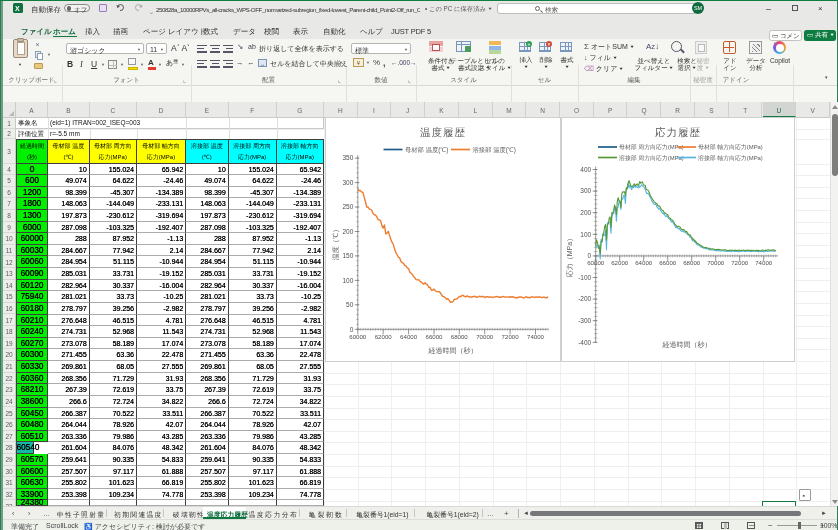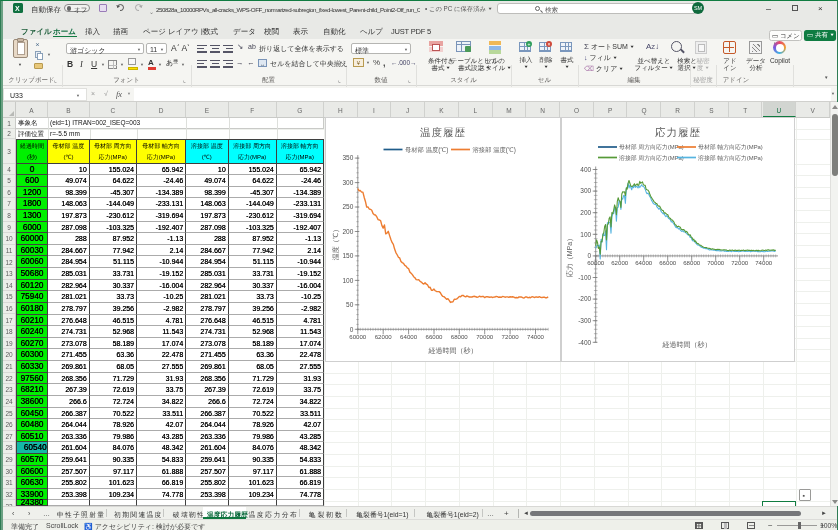--- a/index.html
+++ b/index.html
@@ -255,32 +255,20 @@
         <div style="position:absolute;left:2px;top:2px;width:8px;height:8px;background:repeating-linear-gradient(45deg,#888 0 1px,#eee 1px 3px)"></div>
       </div>
  <div class="abs" style="left:740px;top:28px;width:30px;font-size:6.5px;color:#333;text-align:center;line-height:7px">データ<br>分析</div>
  <div class="abs" style="left:772px;top:12px;width:13px;height:13px;border-radius:50%;background:conic-gradient(#e8486a,#f0a030,#40b4e0,#7a5ae0,#e8486a)">
         <div style="position:absolute;left:2.5px;top:2.5px;width:8px;height:8px;border-radius:50%;background:#fff"></div>
       </div>
  <div class="abs" style="left:766px;top:28px;width:26px;font-size:6.5px;color:#333;text-align:center">Copilot</div>
  <div class="abs" style="left:823px;top:46px;font-size:4.5px;color:#555">▼</div>
 </div>
 
-<div id="fbar">
- <div class="abs" style="left:2px;top:1px;width:84px;height:13px;background:#fff;border:1px solid #e0e0dd">
-        <span style="position:absolute;left:6px;top:2.5px;font-size:7px;color:#222">U33</span>
-        <span style="position:absolute;left:72px;top:4px;font-size:4px;color:#666">▼</span>
-      </div>
- <div class="abs" style="left:90px;top:2.5px;font-size:7px;color:#999">×</div>
- <div class="abs" style="left:103px;top:2.5px;font-size:7px;color:#999">√</div>
- <div class="abs" style="left:115px;top:1.5px;font-size:8.5px;color:#555;font-style:italic;font-family:'Liberation Serif',serif">fx</div>
- <div class="abs" style="left:126px;top:4px;font-size:4px;color:#888">▼</div>
- <div class="abs" style="left:133px;top:1px;width:697px;height:13px;background:#fff"></div>
- <div class="abs" style="left:830px;top:4px;font-size:4px;color:#666">▼</div>
-</div>
 <div id="sheet">
 <div class="abs" style="left:0;top:0;width:836px;height:15.5px;background:#e9eae7;border-bottom:1px solid #c9cac7"></div>
 <div class="abs" style="left:2px;top:0px;width:12.5px;height:15px;background:#e9eae7;border-right:1px solid #c9cac7"></div>
 <div class="abs" style="left:8px;top:9px;width:0;height:0;border-left:5px solid transparent;border-bottom:5px solid #b8b9b6"></div>
 <div class="abs" style="left:14.5px;top:0;width:32.8px;height:15px;background:transparent;border-right:1px solid #d0d1ce;text-align:center;font-size:6.5px;color:#666;line-height:17px">A</div>
 <div class="abs" style="left:47.3px;top:0;width:41.3px;height:15px;background:transparent;border-right:1px solid #d0d1ce;text-align:center;font-size:6.5px;color:#666;line-height:17px">B</div>
 <div class="abs" style="left:88.6px;top:0;width:47.3px;height:15px;background:transparent;border-right:1px solid #d0d1ce;text-align:center;font-size:6.5px;color:#666;line-height:17px">C</div>
 <div class="abs" style="left:135.9px;top:0;width:49.2px;height:15px;background:transparent;border-right:1px solid #d0d1ce;text-align:center;font-size:6.5px;color:#666;line-height:17px">D</div>
 <div class="abs" style="left:185.1px;top:0;width:42.5px;height:15px;background:transparent;border-right:1px solid #d0d1ce;text-align:center;font-size:6.5px;color:#666;line-height:17px">E</div>
 <div class="abs" style="left:227.6px;top:0;width:48.1px;height:15px;background:transparent;border-right:1px solid #d0d1ce;text-align:center;font-size:6.5px;color:#666;line-height:17px">F</div>
@@ -467,21 +455,21 @@
 <div class="abs" style="left:185.1px;top:142.84px;width:42.5px;height:11.62px;background:#fff;border-right:1px solid #3f3f3f;border-bottom:1px solid #ababab;font-size:7px;color:#000;text-shadow:0.3px 0 0 #000;text-align:right;line-height:11.6px;padding-right:2px">284.667</div>
 <div class="abs" style="left:227.6px;top:142.84px;width:48.1px;height:11.62px;background:#fff;border-right:1px solid #3f3f3f;border-bottom:1px solid #ababab;font-size:7px;color:#000;text-shadow:0.3px 0 0 #000;text-align:right;line-height:11.6px;padding-right:2px">77.942</div>
 <div class="abs" style="left:275.7px;top:142.84px;width:47.2px;height:11.62px;background:#fff;border-right:1px solid #3f3f3f;border-bottom:1px solid #ababab;font-size:7px;color:#000;text-shadow:0.3px 0 0 #000;text-align:right;line-height:11.6px;padding-right:2px">2.14</div>
 <div class="abs" style="left:14.5px;top:154.46px;width:32.8px;height:11.62px;background:#00f000;border:1px solid #3f3f3f;border-top:0;border-right:1px solid #3f3f3f;font-size:8.2px;color:#000;text-shadow:0.3px 0 0 #000;text-align:center;line-height:11.6px">60060</div>
 <div class="abs" style="left:47.3px;top:154.46px;width:41.3px;height:11.62px;background:#fff;border-right:1px solid #3f3f3f;border-bottom:1px solid #ababab;font-size:7px;color:#000;text-shadow:0.3px 0 0 #000;text-align:right;line-height:11.6px;padding-right:2px">284.954</div>
 <div class="abs" style="left:88.6px;top:154.46px;width:47.3px;height:11.62px;background:#fff;border-right:1px solid #3f3f3f;border-bottom:1px solid #ababab;font-size:7px;color:#000;text-shadow:0.3px 0 0 #000;text-align:right;line-height:11.6px;padding-right:2px">51.115</div>
 <div class="abs" style="left:135.9px;top:154.46px;width:49.2px;height:11.62px;background:#fff;border-right:1px solid #3f3f3f;border-bottom:1px solid #ababab;font-size:7px;color:#000;text-shadow:0.3px 0 0 #000;text-align:right;line-height:11.6px;padding-right:2px">-10.944</div>
 <div class="abs" style="left:185.1px;top:154.46px;width:42.5px;height:11.62px;background:#fff;border-right:1px solid #3f3f3f;border-bottom:1px solid #ababab;font-size:7px;color:#000;text-shadow:0.3px 0 0 #000;text-align:right;line-height:11.6px;padding-right:2px">284.954</div>
 <div class="abs" style="left:227.6px;top:154.46px;width:48.1px;height:11.62px;background:#fff;border-right:1px solid #3f3f3f;border-bottom:1px solid #ababab;font-size:7px;color:#000;text-shadow:0.3px 0 0 #000;text-align:right;line-height:11.6px;padding-right:2px">51.115</div>
 <div class="abs" style="left:275.7px;top:154.46px;width:47.2px;height:11.62px;background:#fff;border-right:1px solid #3f3f3f;border-bottom:1px solid #ababab;font-size:7px;color:#000;text-shadow:0.3px 0 0 #000;text-align:right;line-height:11.6px;padding-right:2px">-10.944</div>
-<div class="abs" style="left:14.5px;top:166.08px;width:32.8px;height:11.62px;background:#00f000;border:1px solid #3f3f3f;border-top:0;border-right:1px solid #3f3f3f;font-size:8.2px;color:#000;text-shadow:0.3px 0 0 #000;text-align:center;line-height:11.6px">50680</div>
+<div class="abs" style="left:14.5px;top:166.08px;width:32.8px;height:11.62px;background:#00f000;border:1px solid #3f3f3f;border-top:0;border-right:1px solid #3f3f3f;font-size:8.2px;color:#000;text-shadow:0.3px 0 0 #000;text-align:center;line-height:11.6px">60090</div>
 <div class="abs" style="left:47.3px;top:166.08px;width:41.3px;height:11.62px;background:#fff;border-right:1px solid #3f3f3f;border-bottom:1px solid #ababab;font-size:7px;color:#000;text-shadow:0.3px 0 0 #000;text-align:right;line-height:11.6px;padding-right:2px">285.031</div>
 <div class="abs" style="left:88.6px;top:166.08px;width:47.3px;height:11.62px;background:#fff;border-right:1px solid #3f3f3f;border-bottom:1px solid #ababab;font-size:7px;color:#000;text-shadow:0.3px 0 0 #000;text-align:right;line-height:11.6px;padding-right:2px">33.731</div>
 <div class="abs" style="left:135.9px;top:166.08px;width:49.2px;height:11.62px;background:#fff;border-right:1px solid #3f3f3f;border-bottom:1px solid #ababab;font-size:7px;color:#000;text-shadow:0.3px 0 0 #000;text-align:right;line-height:11.6px;padding-right:2px">-19.152</div>
 <div class="abs" style="left:185.1px;top:166.08px;width:42.5px;height:11.62px;background:#fff;border-right:1px solid #3f3f3f;border-bottom:1px solid #ababab;font-size:7px;color:#000;text-shadow:0.3px 0 0 #000;text-align:right;line-height:11.6px;padding-right:2px">285.031</div>
 <div class="abs" style="left:227.6px;top:166.08px;width:48.1px;height:11.62px;background:#fff;border-right:1px solid #3f3f3f;border-bottom:1px solid #ababab;font-size:7px;color:#000;text-shadow:0.3px 0 0 #000;text-align:right;line-height:11.6px;padding-right:2px">33.731</div>
 <div class="abs" style="left:275.7px;top:166.08px;width:47.2px;height:11.62px;background:#fff;border-right:1px solid #3f3f3f;border-bottom:1px solid #ababab;font-size:7px;color:#000;text-shadow:0.3px 0 0 #000;text-align:right;line-height:11.6px;padding-right:2px">-19.152</div>
 <div class="abs" style="left:14.5px;top:177.70px;width:32.8px;height:11.62px;background:#00f000;border:1px solid #3f3f3f;border-top:0;border-right:1px solid #3f3f3f;font-size:8.2px;color:#000;text-shadow:0.3px 0 0 #000;text-align:center;line-height:11.6px">60120</div>
 <div class="abs" style="left:47.3px;top:177.70px;width:41.3px;height:11.62px;background:#fff;border-right:1px solid #3f3f3f;border-bottom:1px solid #ababab;font-size:7px;color:#000;text-shadow:0.3px 0 0 #000;text-align:right;line-height:11.6px;padding-right:2px">282.964</div>
 <div class="abs" style="left:88.6px;top:177.70px;width:47.3px;height:11.62px;background:#fff;border-right:1px solid #3f3f3f;border-bottom:1px solid #ababab;font-size:7px;color:#000;text-shadow:0.3px 0 0 #000;text-align:right;line-height:11.6px;padding-right:2px">30.337</div>
 <div class="abs" style="left:135.9px;top:177.70px;width:49.2px;height:11.62px;background:#fff;border-right:1px solid #3f3f3f;border-bottom:1px solid #ababab;font-size:7px;color:#000;text-shadow:0.3px 0 0 #000;text-align:right;line-height:11.6px;padding-right:2px">-16.004</div>
@@ -530,21 +518,21 @@
 <div class="abs" style="left:185.1px;top:247.42px;width:42.5px;height:11.62px;background:#fff;border-right:1px solid #3f3f3f;border-bottom:1px solid #ababab;font-size:7px;color:#000;text-shadow:0.3px 0 0 #000;text-align:right;line-height:11.6px;padding-right:2px">271.455</div>
 <div class="abs" style="left:227.6px;top:247.42px;width:48.1px;height:11.62px;background:#fff;border-right:1px solid #3f3f3f;border-bottom:1px solid #ababab;font-size:7px;color:#000;text-shadow:0.3px 0 0 #000;text-align:right;line-height:11.6px;padding-right:2px">63.36</div>
 <div class="abs" style="left:275.7px;top:247.42px;width:47.2px;height:11.62px;background:#fff;border-right:1px solid #3f3f3f;border-bottom:1px solid #ababab;font-size:7px;color:#000;text-shadow:0.3px 0 0 #000;text-align:right;line-height:11.6px;padding-right:2px">22.478</div>
 <div class="abs" style="left:14.5px;top:259.04px;width:32.8px;height:11.62px;background:#00f000;border:1px solid #3f3f3f;border-top:0;border-right:1px solid #3f3f3f;font-size:8.2px;color:#000;text-shadow:0.3px 0 0 #000;text-align:center;line-height:11.6px">60330</div>
 <div class="abs" style="left:47.3px;top:259.04px;width:41.3px;height:11.62px;background:#fff;border-right:1px solid #3f3f3f;border-bottom:1px solid #ababab;font-size:7px;color:#000;text-shadow:0.3px 0 0 #000;text-align:right;line-height:11.6px;padding-right:2px">269.861</div>
 <div class="abs" style="left:88.6px;top:259.04px;width:47.3px;height:11.62px;background:#fff;border-right:1px solid #3f3f3f;border-bottom:1px solid #ababab;font-size:7px;color:#000;text-shadow:0.3px 0 0 #000;text-align:right;line-height:11.6px;padding-right:2px">68.05</div>
 <div class="abs" style="left:135.9px;top:259.04px;width:49.2px;height:11.62px;background:#fff;border-right:1px solid #3f3f3f;border-bottom:1px solid #ababab;font-size:7px;color:#000;text-shadow:0.3px 0 0 #000;text-align:right;line-height:11.6px;padding-right:2px">27.555</div>
 <div class="abs" style="left:185.1px;top:259.04px;width:42.5px;height:11.62px;background:#fff;border-right:1px solid #3f3f3f;border-bottom:1px solid #ababab;font-size:7px;color:#000;text-shadow:0.3px 0 0 #000;text-align:right;line-height:11.6px;padding-right:2px">269.861</div>
 <div class="abs" style="left:227.6px;top:259.04px;width:48.1px;height:11.62px;background:#fff;border-right:1px solid #3f3f3f;border-bottom:1px solid #ababab;font-size:7px;color:#000;text-shadow:0.3px 0 0 #000;text-align:right;line-height:11.6px;padding-right:2px">68.05</div>
 <div class="abs" style="left:275.7px;top:259.04px;width:47.2px;height:11.62px;background:#fff;border-right:1px solid #3f3f3f;border-bottom:1px solid #ababab;font-size:7px;color:#000;text-shadow:0.3px 0 0 #000;text-align:right;line-height:11.6px;padding-right:2px">27.555</div>
-<div class="abs" style="left:14.5px;top:270.66px;width:32.8px;height:11.62px;background:#00f000;border:1px solid #3f3f3f;border-top:0;border-right:1px solid #3f3f3f;font-size:8.2px;color:#000;text-shadow:0.3px 0 0 #000;text-align:center;line-height:11.6px">97560</div>
+<div class="abs" style="left:14.5px;top:270.66px;width:32.8px;height:11.62px;background:#00f000;border:1px solid #3f3f3f;border-top:0;border-right:1px solid #3f3f3f;font-size:8.2px;color:#000;text-shadow:0.3px 0 0 #000;text-align:center;line-height:11.6px">60360</div>
 <div class="abs" style="left:47.3px;top:270.66px;width:41.3px;height:11.62px;background:#fff;border-right:1px solid #3f3f3f;border-bottom:1px solid #ababab;font-size:7px;color:#000;text-shadow:0.3px 0 0 #000;text-align:right;line-height:11.6px;padding-right:2px">268.356</div>
 <div class="abs" style="left:88.6px;top:270.66px;width:47.3px;height:11.62px;background:#fff;border-right:1px solid #3f3f3f;border-bottom:1px solid #ababab;font-size:7px;color:#000;text-shadow:0.3px 0 0 #000;text-align:right;line-height:11.6px;padding-right:2px">71.729</div>
 <div class="abs" style="left:135.9px;top:270.66px;width:49.2px;height:11.62px;background:#fff;border-right:1px solid #3f3f3f;border-bottom:1px solid #ababab;font-size:7px;color:#000;text-shadow:0.3px 0 0 #000;text-align:right;line-height:11.6px;padding-right:2px">31.93</div>
 <div class="abs" style="left:185.1px;top:270.66px;width:42.5px;height:11.62px;background:#fff;border-right:1px solid #3f3f3f;border-bottom:1px solid #ababab;font-size:7px;color:#000;text-shadow:0.3px 0 0 #000;text-align:right;line-height:11.6px;padding-right:2px">268.356</div>
 <div class="abs" style="left:227.6px;top:270.66px;width:48.1px;height:11.62px;background:#fff;border-right:1px solid #3f3f3f;border-bottom:1px solid #ababab;font-size:7px;color:#000;text-shadow:0.3px 0 0 #000;text-align:right;line-height:11.6px;padding-right:2px">71.729</div>
 <div class="abs" style="left:275.7px;top:270.66px;width:47.2px;height:11.62px;background:#fff;border-right:1px solid #3f3f3f;border-bottom:1px solid #ababab;font-size:7px;color:#000;text-shadow:0.3px 0 0 #000;text-align:right;line-height:11.6px;padding-right:2px">31.93</div>
 <div class="abs" style="left:14.5px;top:282.28px;width:32.8px;height:11.62px;background:#00f000;border:1px solid #3f3f3f;border-top:0;border-right:1px solid #3f3f3f;font-size:8.2px;color:#000;text-shadow:0.3px 0 0 #000;text-align:center;line-height:11.6px">68210</div>
 <div class="abs" style="left:47.3px;top:282.28px;width:41.3px;height:11.62px;background:#fff;border-right:1px solid #3f3f3f;border-bottom:1px solid #ababab;font-size:7px;color:#000;text-shadow:0.3px 0 0 #000;text-align:right;line-height:11.6px;padding-right:2px">267.39</div>
 <div class="abs" style="left:88.6px;top:282.28px;width:47.3px;height:11.62px;background:#fff;border-right:1px solid #3f3f3f;border-bottom:1px solid #ababab;font-size:7px;color:#000;text-shadow:0.3px 0 0 #000;text-align:right;line-height:11.6px;padding-right:2px">72.619</div>
 <div class="abs" style="left:135.9px;top:282.28px;width:49.2px;height:11.62px;background:#fff;border-right:1px solid #3f3f3f;border-bottom:1px solid #ababab;font-size:7px;color:#000;text-shadow:0.3px 0 0 #000;text-align:right;line-height:11.6px;padding-right:2px">33.75</div>
@@ -572,21 +560,21 @@
 <div class="abs" style="left:185.1px;top:317.14px;width:42.5px;height:11.62px;background:#fff;border-right:1px solid #3f3f3f;border-bottom:1px solid #ababab;font-size:7px;color:#000;text-shadow:0.3px 0 0 #000;text-align:right;line-height:11.6px;padding-right:2px">264.044</div>
 <div class="abs" style="left:227.6px;top:317.14px;width:48.1px;height:11.62px;background:#fff;border-right:1px solid #3f3f3f;border-bottom:1px solid #ababab;font-size:7px;color:#000;text-shadow:0.3px 0 0 #000;text-align:right;line-height:11.6px;padding-right:2px">78.926</div>
 <div class="abs" style="left:275.7px;top:317.14px;width:47.2px;height:11.62px;background:#fff;border-right:1px solid #3f3f3f;border-bottom:1px solid #ababab;font-size:7px;color:#000;text-shadow:0.3px 0 0 #000;text-align:right;line-height:11.6px;padding-right:2px">42.07</div>
 <div class="abs" style="left:14.5px;top:328.76px;width:32.8px;height:11.62px;background:#00f000;border:1px solid #3f3f3f;border-top:0;border-right:1px solid #3f3f3f;font-size:8.2px;color:#000;text-shadow:0.3px 0 0 #000;text-align:center;line-height:11.6px">60510</div>
 <div class="abs" style="left:47.3px;top:328.76px;width:41.3px;height:11.62px;background:#fff;border-right:1px solid #3f3f3f;border-bottom:1px solid #ababab;font-size:7px;color:#000;text-shadow:0.3px 0 0 #000;text-align:right;line-height:11.6px;padding-right:2px">263.336</div>
 <div class="abs" style="left:88.6px;top:328.76px;width:47.3px;height:11.62px;background:#fff;border-right:1px solid #3f3f3f;border-bottom:1px solid #ababab;font-size:7px;color:#000;text-shadow:0.3px 0 0 #000;text-align:right;line-height:11.6px;padding-right:2px">79.986</div>
 <div class="abs" style="left:135.9px;top:328.76px;width:49.2px;height:11.62px;background:#fff;border-right:1px solid #3f3f3f;border-bottom:1px solid #ababab;font-size:7px;color:#000;text-shadow:0.3px 0 0 #000;text-align:right;line-height:11.6px;padding-right:2px">43.285</div>
 <div class="abs" style="left:185.1px;top:328.76px;width:42.5px;height:11.62px;background:#fff;border-right:1px solid #3f3f3f;border-bottom:1px solid #ababab;font-size:7px;color:#000;text-shadow:0.3px 0 0 #000;text-align:right;line-height:11.6px;padding-right:2px">263.336</div>
 <div class="abs" style="left:227.6px;top:328.76px;width:48.1px;height:11.62px;background:#fff;border-right:1px solid #3f3f3f;border-bottom:1px solid #ababab;font-size:7px;color:#000;text-shadow:0.3px 0 0 #000;text-align:right;line-height:11.6px;padding-right:2px">79.986</div>
 <div class="abs" style="left:275.7px;top:328.76px;width:47.2px;height:11.62px;background:#fff;border-right:1px solid #3f3f3f;border-bottom:1px solid #ababab;font-size:7px;color:#000;text-shadow:0.3px 0 0 #000;text-align:right;line-height:11.6px;padding-right:2px">43.285</div>
-<div class="abs" style="left:14.5px;top:340.38px;width:32px;height:11.62px;background:#14b8a6;border:1px solid #3f3f3f;border-top:0;border-right:1px solid #3f3f3f;font-size:8.2px;color:#000;text-shadow:0.3px 0 0 #000;text-align:right;line-height:11.6px">60540</div>
+<div class="abs" style="left:14.5px;top:340.38px;width:18px;height:11.62px;background:#14b8a6;border:1px solid #3f3f3f;border-top:0;border-right:1px solid #3f3f3f;font-size:8.2px;color:#000;text-shadow:0.3px 0 0 #000;text-align:right;line-height:11.6px">60540</div>
 <div class="abs" style="left:47.3px;top:340.38px;width:41.3px;height:11.62px;background:#fff;border-right:1px solid #3f3f3f;border-bottom:1px solid #ababab;font-size:7px;color:#000;text-shadow:0.3px 0 0 #000;text-align:right;line-height:11.6px;padding-right:2px">261.604</div>
 <div class="abs" style="left:88.6px;top:340.38px;width:47.3px;height:11.62px;background:#fff;border-right:1px solid #3f3f3f;border-bottom:1px solid #ababab;font-size:7px;color:#000;text-shadow:0.3px 0 0 #000;text-align:right;line-height:11.6px;padding-right:2px">84.076</div>
 <div class="abs" style="left:135.9px;top:340.38px;width:49.2px;height:11.62px;background:#fff;border-right:1px solid #3f3f3f;border-bottom:1px solid #ababab;font-size:7px;color:#000;text-shadow:0.3px 0 0 #000;text-align:right;line-height:11.6px;padding-right:2px">48.342</div>
 <div class="abs" style="left:185.1px;top:340.38px;width:42.5px;height:11.62px;background:#fff;border-right:1px solid #3f3f3f;border-bottom:1px solid #ababab;font-size:7px;color:#000;text-shadow:0.3px 0 0 #000;text-align:right;line-height:11.6px;padding-right:2px">261.604</div>
 <div class="abs" style="left:227.6px;top:340.38px;width:48.1px;height:11.62px;background:#fff;border-right:1px solid #3f3f3f;border-bottom:1px solid #ababab;font-size:7px;color:#000;text-shadow:0.3px 0 0 #000;text-align:right;line-height:11.6px;padding-right:2px">84.076</div>
 <div class="abs" style="left:275.7px;top:340.38px;width:47.2px;height:11.62px;background:#fff;border-right:1px solid #3f3f3f;border-bottom:1px solid #ababab;font-size:7px;color:#000;text-shadow:0.3px 0 0 #000;text-align:right;line-height:11.6px;padding-right:2px">48.342</div>
 <div class="abs" style="left:14.5px;top:352.00px;width:32.8px;height:11.62px;background:#00f000;border:1px solid #3f3f3f;border-top:0;border-right:1px solid #3f3f3f;font-size:8.2px;color:#000;text-shadow:0.3px 0 0 #000;text-align:center;line-height:11.6px">60570</div>
 <div class="abs" style="left:47.3px;top:352.00px;width:41.3px;height:11.62px;background:#fff;border-right:1px solid #3f3f3f;border-bottom:1px solid #ababab;font-size:7px;color:#000;text-shadow:0.3px 0 0 #000;text-align:right;line-height:11.6px;padding-right:2px">259.641</div>
 <div class="abs" style="left:88.6px;top:352.00px;width:47.3px;height:11.62px;background:#fff;border-right:1px solid #3f3f3f;border-bottom:1px solid #ababab;font-size:7px;color:#000;text-shadow:0.3px 0 0 #000;text-align:right;line-height:11.6px;padding-right:2px">90.335</div>
 <div class="abs" style="left:135.9px;top:352.00px;width:49.2px;height:11.62px;background:#fff;border-right:1px solid #3f3f3f;border-bottom:1px solid #ababab;font-size:7px;color:#000;text-shadow:0.3px 0 0 #000;text-align:right;line-height:11.6px;padding-right:2px">54.833</div>

